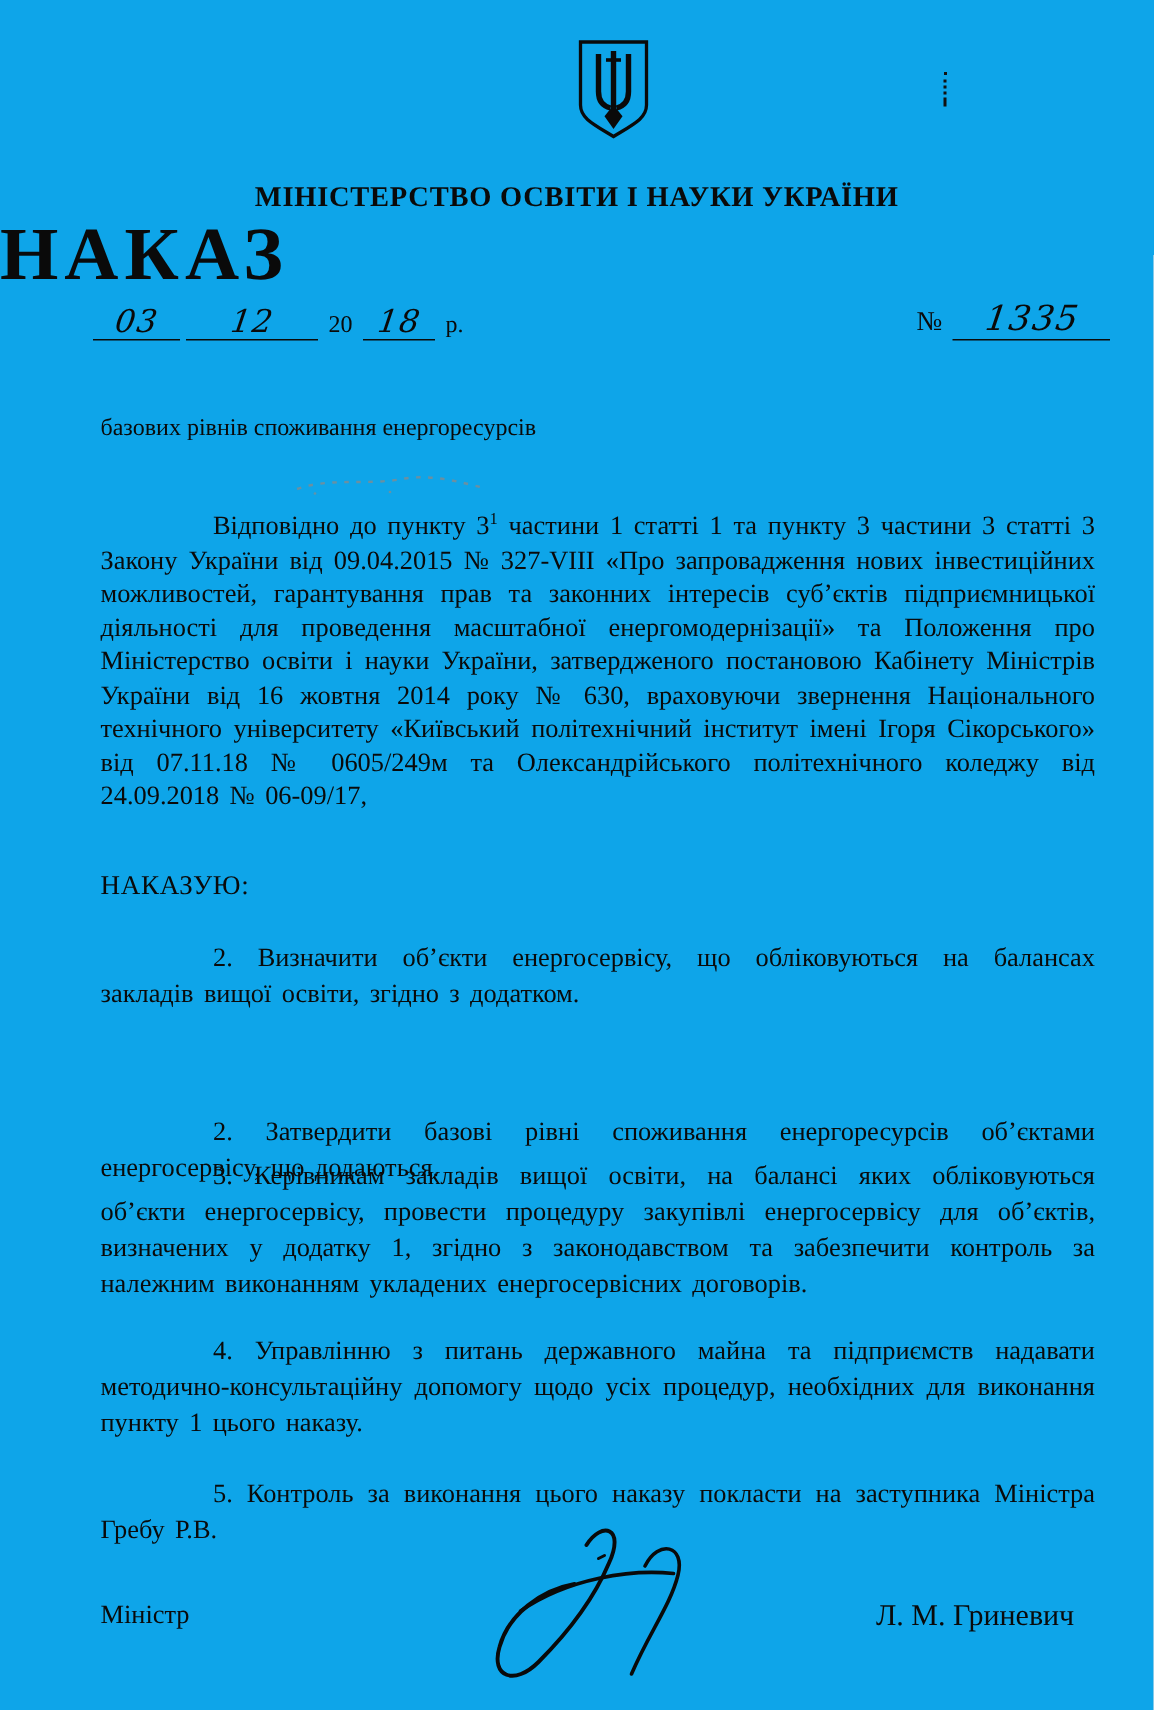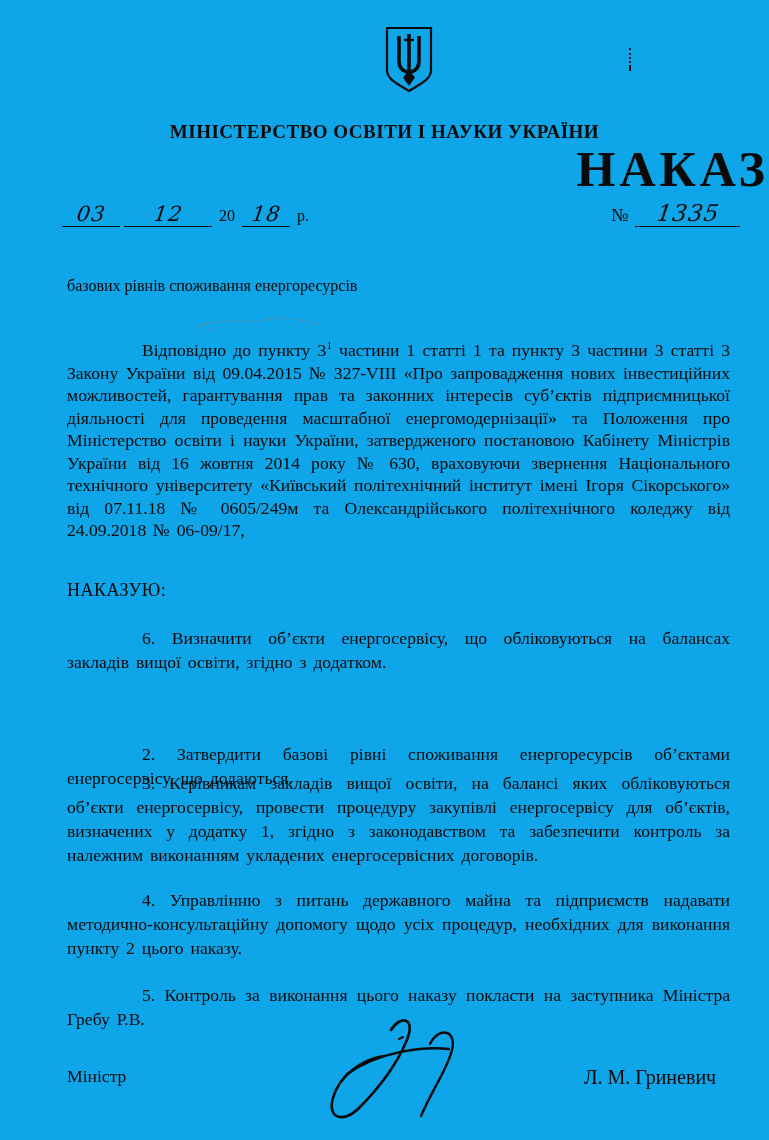--- a/index.html
+++ b/index.html
@@ -16,21 +16,21 @@
   .emblem{position:absolute;left:384px;top:26px;width:50px;height:68px;}
   .artifact{position:absolute;left:629px;top:48px;width:2px;height:24px;}
   .artifact .dots{border-left:2px dotted #111;height:15px;width:0;}
   .artifact .tick{border-left:2px solid #111;height:6px;width:0;margin-top:2px;}
   .ministry{
     position:absolute;left:0;top:121px;width:100%;
     text-align:center;font-weight:bold;font-size:19px;letter-spacing:.5px;
   }
   .doctype{
     position:absolute;left:0;top:140px;width:100%;
-    text-align:right;font-weight:bold;font-size:50px;letter-spacing:4px;
+    text-align:left;font-weight:bold;font-size:50px;letter-spacing:4px;
   }
   .city{
     position:absolute;left:0;top:199px;width:100%;
     text-align:center;font-weight:bold;font-size:15px;
   }
   
   .date-row{position:absolute;left:62px;top:202px;font-size:16px;white-space:nowrap;}
   .seg{display:inline-block;border-bottom:1.5px solid #0a0a0a;text-align:center;vertical-align:baseline;}
   .w58{width:58px;} .w88{width:88px;} .w48{width:48px;} .w105{width:105px;}
   .hw{
@@ -109,24 +109,24 @@
   <svg class="smudge" width="140" height="18" viewBox="0 0 140 18">
     <path d="M8,12 C30,4 55,10 80,5 C100,2 118,8 132,11" fill="none" stroke="#8a8a8a" stroke-width="1.6" stroke-dasharray="3,5" opacity="0.75"></path>
     <circle cx="20" cy="15" r="0.9" fill="#8a8a8a" opacity="0.7"></circle>
     <circle cx="70" cy="14" r="0.9" fill="#8a8a8a" opacity="0.7"></circle>
   </svg>
 
   <p class="body preamble"><span>Відповідно до пункту 3</span><sup>1</sup><span> частини 1 статті 1 та пункту 3 частини 3 статті 3 Закону України від 09.04.2015 № 327-VIII «Про запровадження нових інвестиційних можливостей, гарантування прав та законних інтересів суб’єктів підприємницької діяльності для проведення масштабної енергомодернізації» та Положення про Міністерство освіти і науки України, затвердженого постановою Кабінету Міністрів України від 16 жовтня 2014 року № 630, враховуючи звернення Національного технічного університету «Київський політехнічний інститут імені Ігоря Сікорського» від 07.11.18 № 0605/249м та Олександрійського політехнічного коледжу від 24.09.2018 № 06-09/17,</span></p>
 
   <div class="orderword">НАКАЗУЮ:</div>
 
-  <p class="body item item-1">6. Визначити об’єкти енергосервісу, що обліковуються на балансах закладів вищої освіти, згідно з додатком.</p>
+  <p class="body item item-1">2. Визначити об’єкти енергосервісу, що обліковуються на балансах закладів вищої освіти, згідно з додатком.</p>
   <p class="body item item-2">2. Затвердити базові рівні споживання енергоресурсів об’єктами енергосервісу, що додаються.</p>
   <p class="body item item-3">3. Керівникам закладів вищої освіти, на балансі яких обліковуються об’єкти енергосервісу, провести процедуру закупівлі енергосервісу для об’єктів, визначених у додатку 1, згідно з законодавством та забезпечити контроль за належним виконанням укладених енергосервісних договорів.</p>
-  <p class="body item item-4">4. Управлінню з питань державного майна та підприємств надавати методично-консультаційну допомогу щодо усіх процедур, необхідних для виконання пункту 2 цього наказу.</p>
+  <p class="body item item-4">4. Управлінню з питань державного майна та підприємств надавати методично-консультаційну допомогу щодо усіх процедур, необхідних для виконання пункту 1 цього наказу.</p>
   <p class="body item item-5">5. Контроль за виконання цього наказу покласти на заступника Міністра Гребу Р.В.</p>
 
   <div class="minister">Міністр</div>
 
   <svg class="signature" width="180" height="122" viewBox="0 0 180 122">
     <path d="M88,18 C98,2 114,6 103,30 C92,56 72,80 56,96 C40,112 24,106 30,86 C36,64 58,48 80,44" fill="none" stroke="#0a0a0a" stroke-width="2.6" stroke-linecap="round"></path>
     <path d="M44,62 C76,40 118,34 146,37" fill="none" stroke="#0a0a0a" stroke-width="2.4" stroke-linecap="round"></path>
     <path d="M127,32 C136,14 154,18 149,38 C144,58 130,76 118,104" fill="none" stroke="#0a0a0a" stroke-width="2.4" stroke-linecap="round"></path>
     <path d="M96,27 l4,-2" fill="none" stroke="#0a0a0a" stroke-width="2" stroke-linecap="round"></path>
   </svg>

